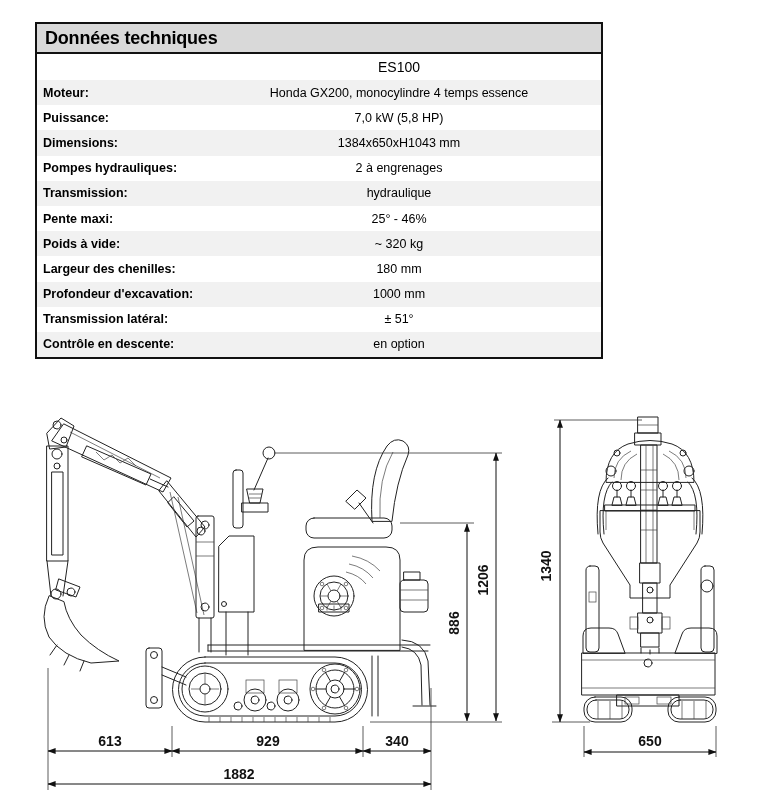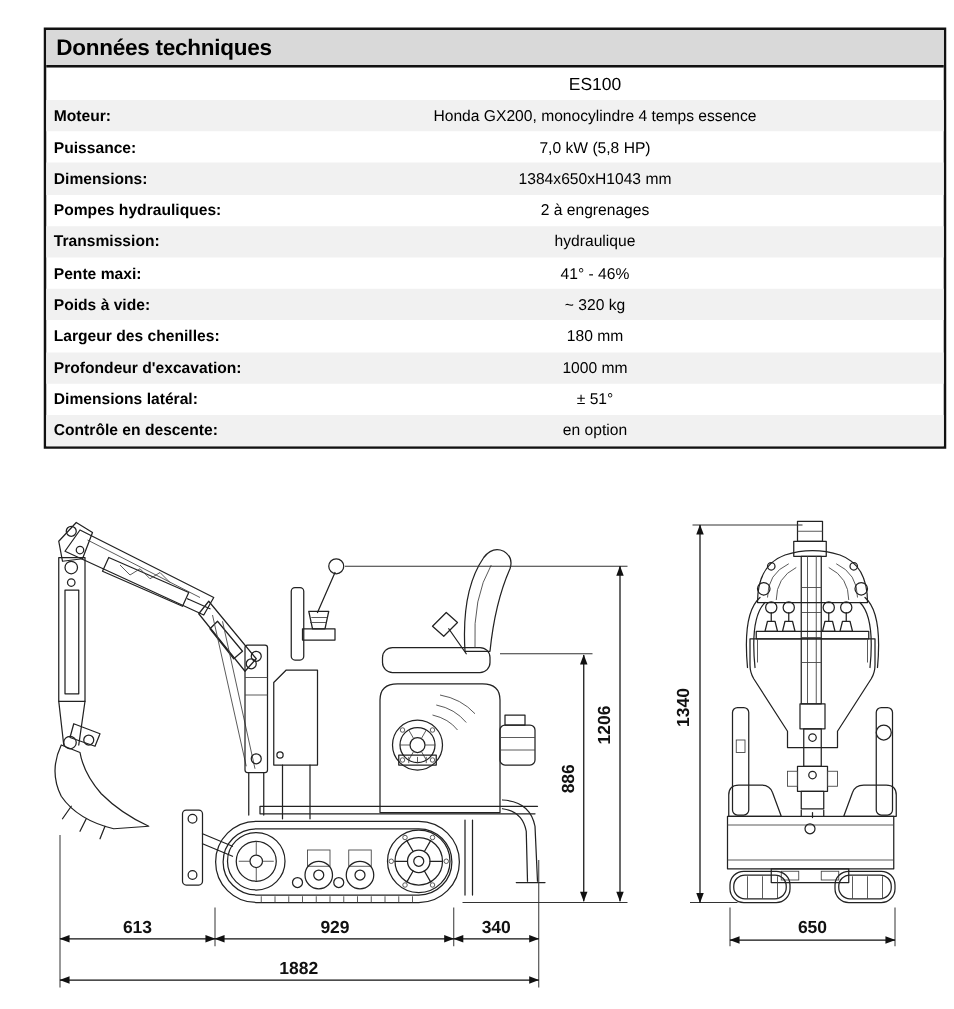--- a/index.html
+++ b/index.html
@@ -1,19 +1,19 @@
 <!DOCTYPE html>
 <html><head>
 <meta charset="utf-8">
 <style>
   html,body{margin:0;padding:0;background:#fff;}
   body{width:763px;height:807px;position:relative;font-family:"Liberation Sans",sans-serif;color:#000;overflow:hidden;}
 
   
-  .spec-table{position:absolute;left:35px;top:22px;width:722px;border:2px solid #111;background:#fff;box-sizing:border-box;}
+  .spec-table{position:absolute;left:35px;top:22px;width:568px;border:2px solid #111;background:#fff;box-sizing:border-box;}
   .spec-header{height:28px;line-height:28px;background:#d9d9d9;border-bottom:2px solid #111;
                font-size:18px;font-weight:bold;padding-left:8px;letter-spacing:-0.2px;}
   .spec-model{display:flex;height:26px;align-items:center;}
   .spec-model .lbl{flex:0 0 160px;}
   .spec-model .val{flex:1;text-align:center;font-weight:normal;font-size:14px;}
   .srows{width:100%;}
   .srow{display:flex;height:25.2px;align-items:center;font-size:12.5px;}
   .srow:nth-child(odd){background:#f1f1f1;}
   .srow .lbl{flex:0 0 154px;padding-left:6px;font-weight:bold;white-space:nowrap;}
   .srow .val{flex:1;text-align:center;white-space:nowrap;}
@@ -51,36 +51,36 @@
     <div class="srow">
         <div class="lbl">Pompes hydrauliques:</div>
         <div class="val">2 à engrenages</div>
       </div>
     <div class="srow">
         <div class="lbl">Transmission:</div>
         <div class="val">hydraulique</div>
       </div>
     <div class="srow">
         <div class="lbl">Pente maxi:</div>
-        <div class="val">41° - 46%</div>
+        <div class="val">25° - 46%</div>
       </div>
     <div class="srow">
         <div class="lbl">Poids à vide:</div>
         <div class="val">~ 320 kg</div>
       </div>
     <div class="srow">
         <div class="lbl">Largeur des chenilles:</div>
         <div class="val">180 mm</div>
       </div>
     <div class="srow">
         <div class="lbl">Profondeur d'excavation:</div>
         <div class="val">1000 mm</div>
       </div>
     <div class="srow">
-        <div class="lbl">Dimensions latéral:</div>
+        <div class="lbl">Transmission latéral:</div>
         <div class="val">± 51°</div>
       </div>
     <div class="srow">
         <div class="lbl">Contrôle en descente:</div>
         <div class="val">en option</div>
       </div>
   </div>
 </div>
 
 <svg class="drawing" width="763" height="399" viewBox="0 408 763 399" aria-hidden="true">

